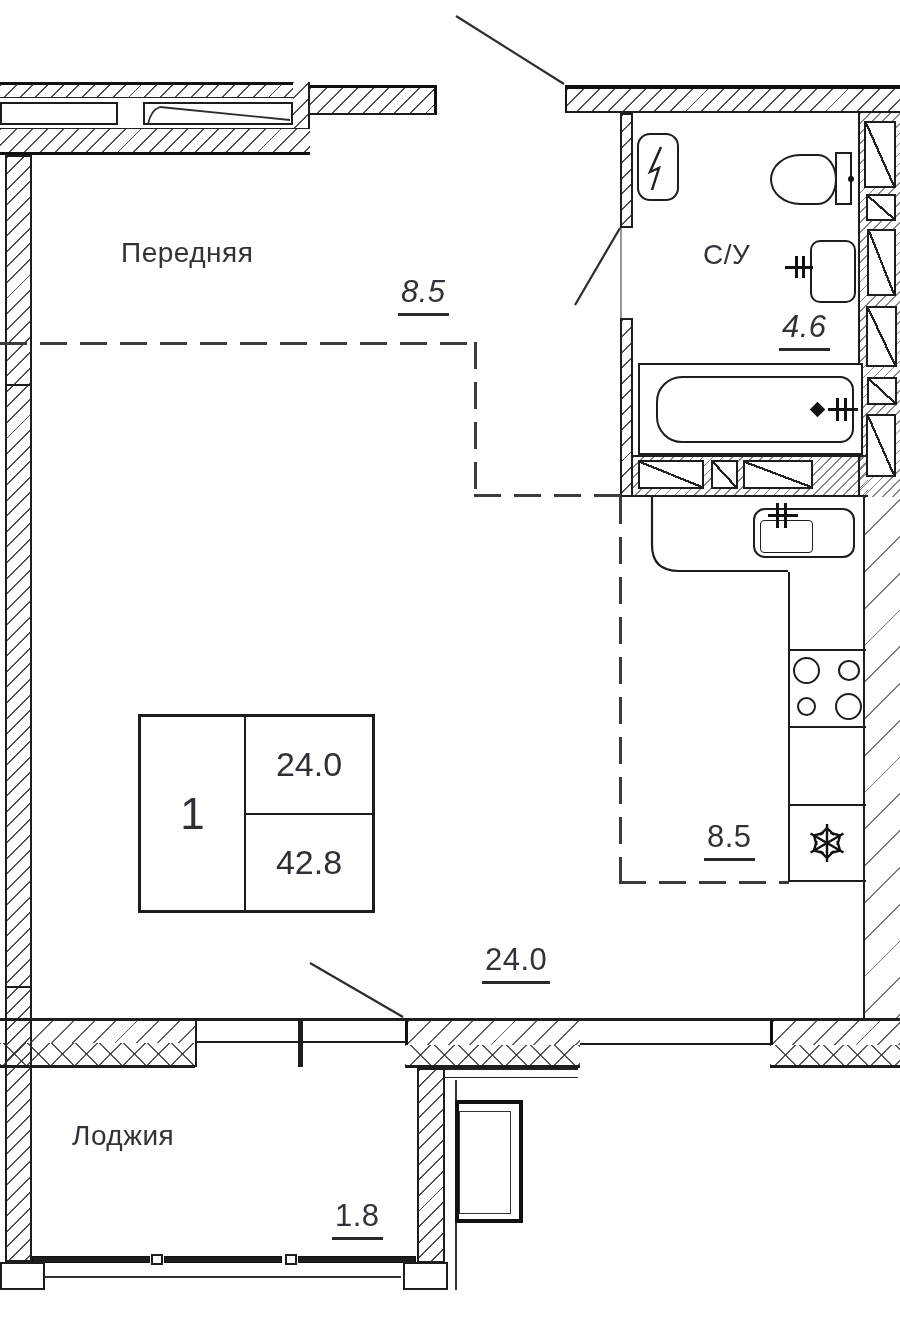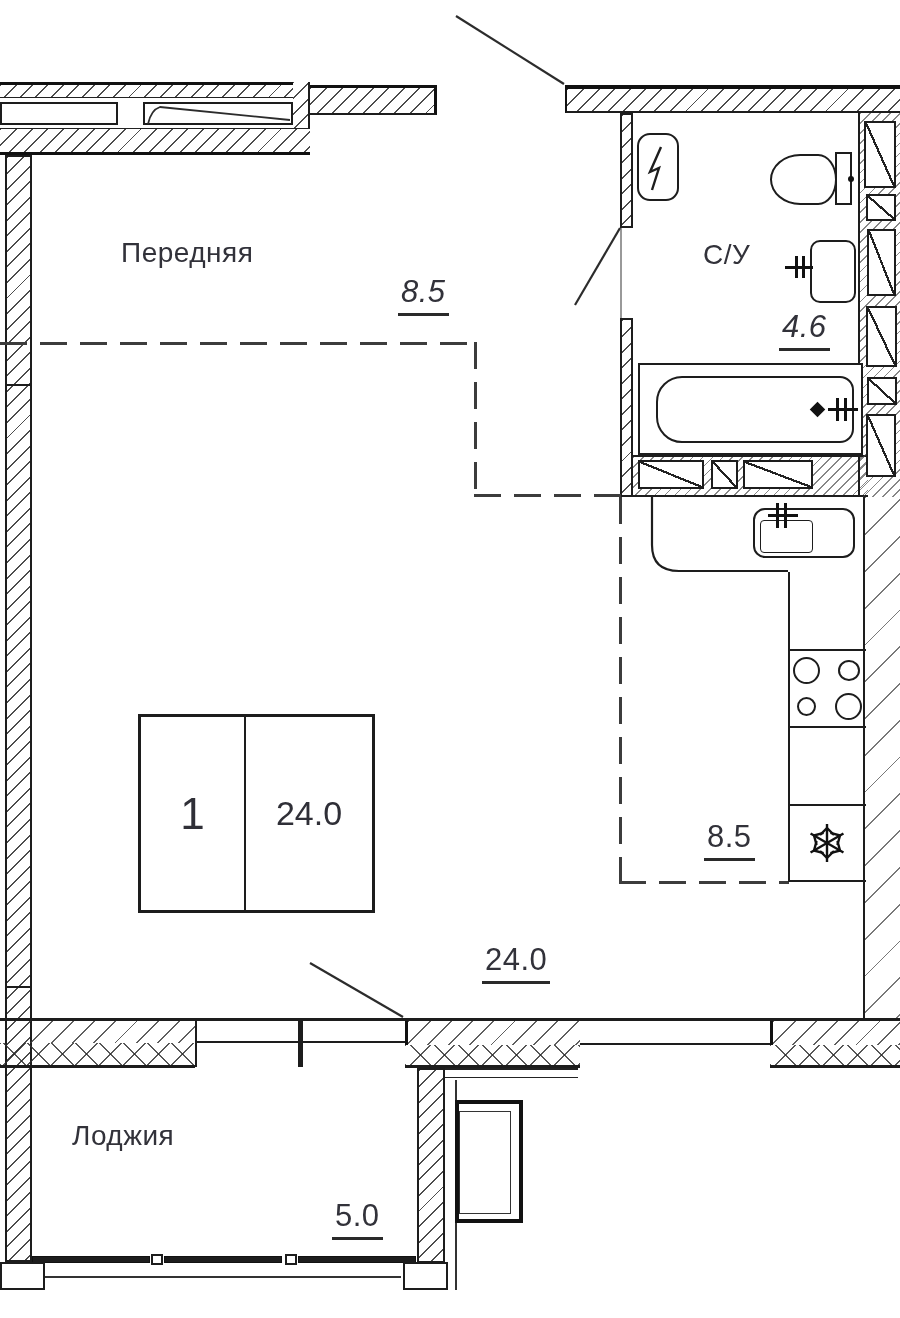--- a/index.html
+++ b/index.html
@@ -186,22 +186,23 @@
 
   <div class="abs lbl" style="left:703px;top:239px;">С/У</div>
   <div class="abs num" style="left:779px;top:309px;font-style:italic;">4.6</div>
 
 
   <div class="abs num" style="left:704px;top:819px;">8.5</div>
 
   <div class="abs num" style="left:482px;top:942px;">24.0</div>
 
   <div class="abs lbl" style="left:72px;top:1120px;">Лоджия</div>
-  <div class="abs num" style="left:332px;top:1198px;">5.0</div>
+  <div class="abs num" style="left:332px;top:1198px;">1.8</div>
 
   <div class="abs tbl" style="left:138px;top:714px;width:237px;height:199px;">
     <div class="c1">1</div>
     <div class="c2">
       <div class="cell">24.0</div>
+      <div class="cell">42.8</div>
     </div>
   </div>
 
 </div>
 
 </body></html>

